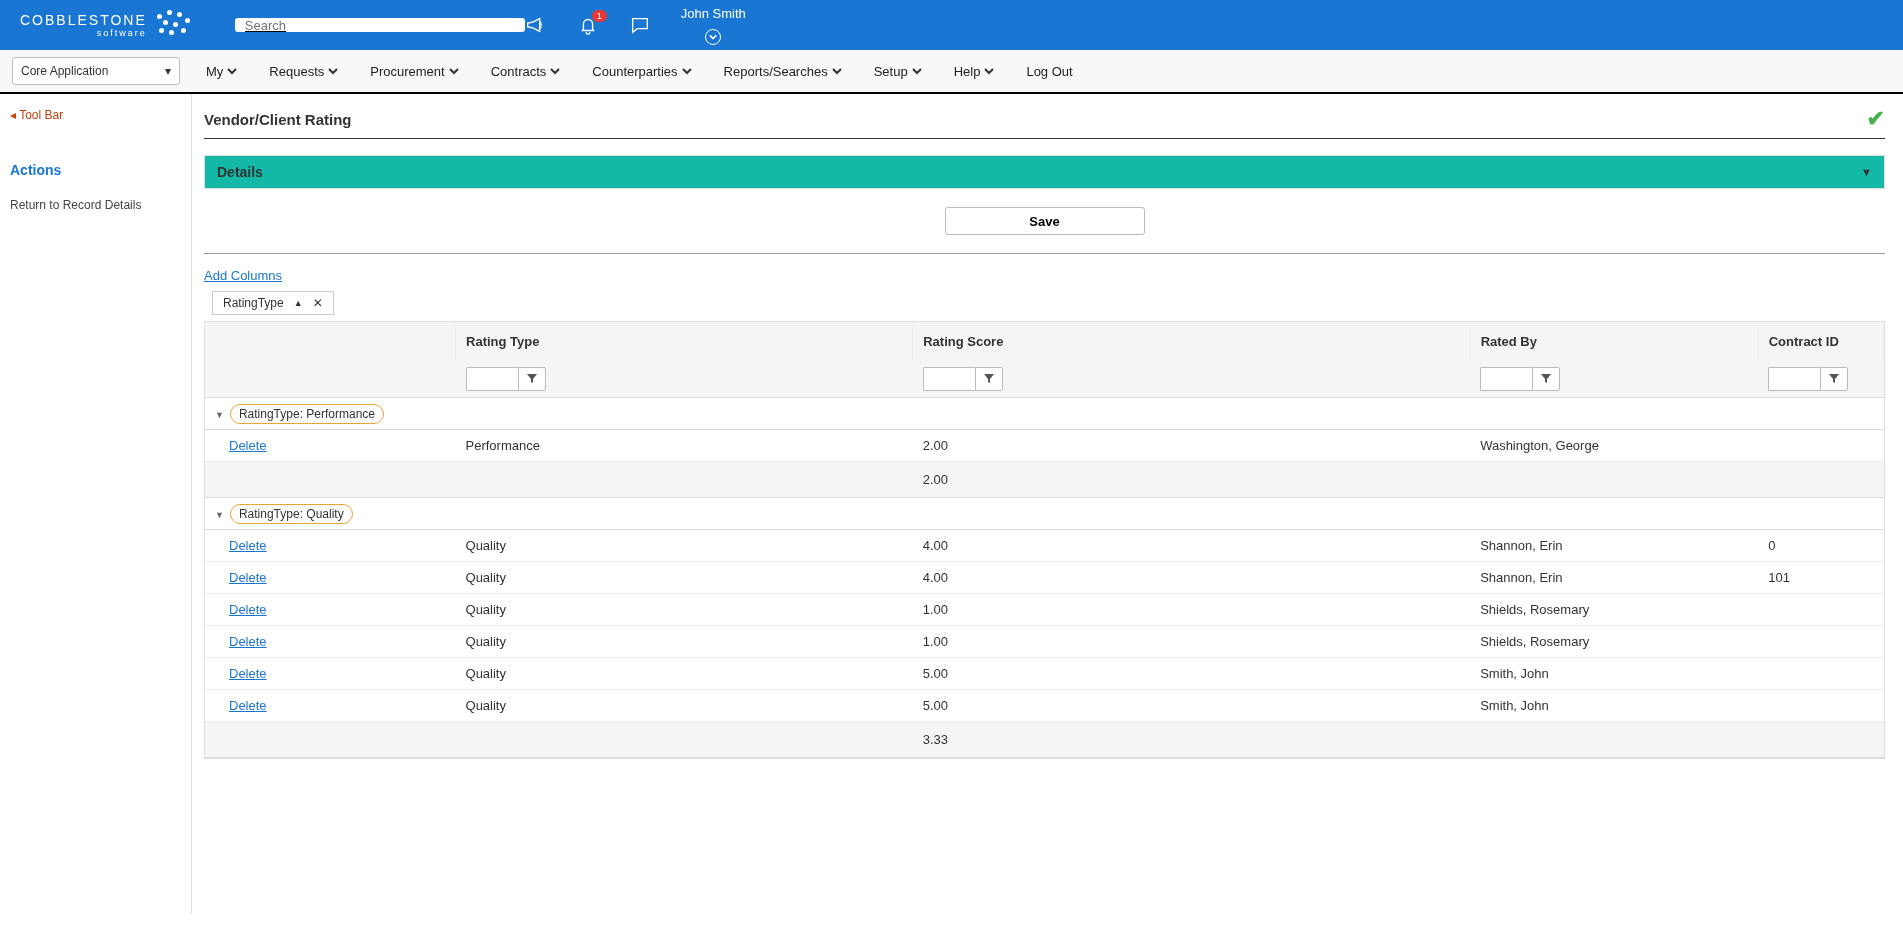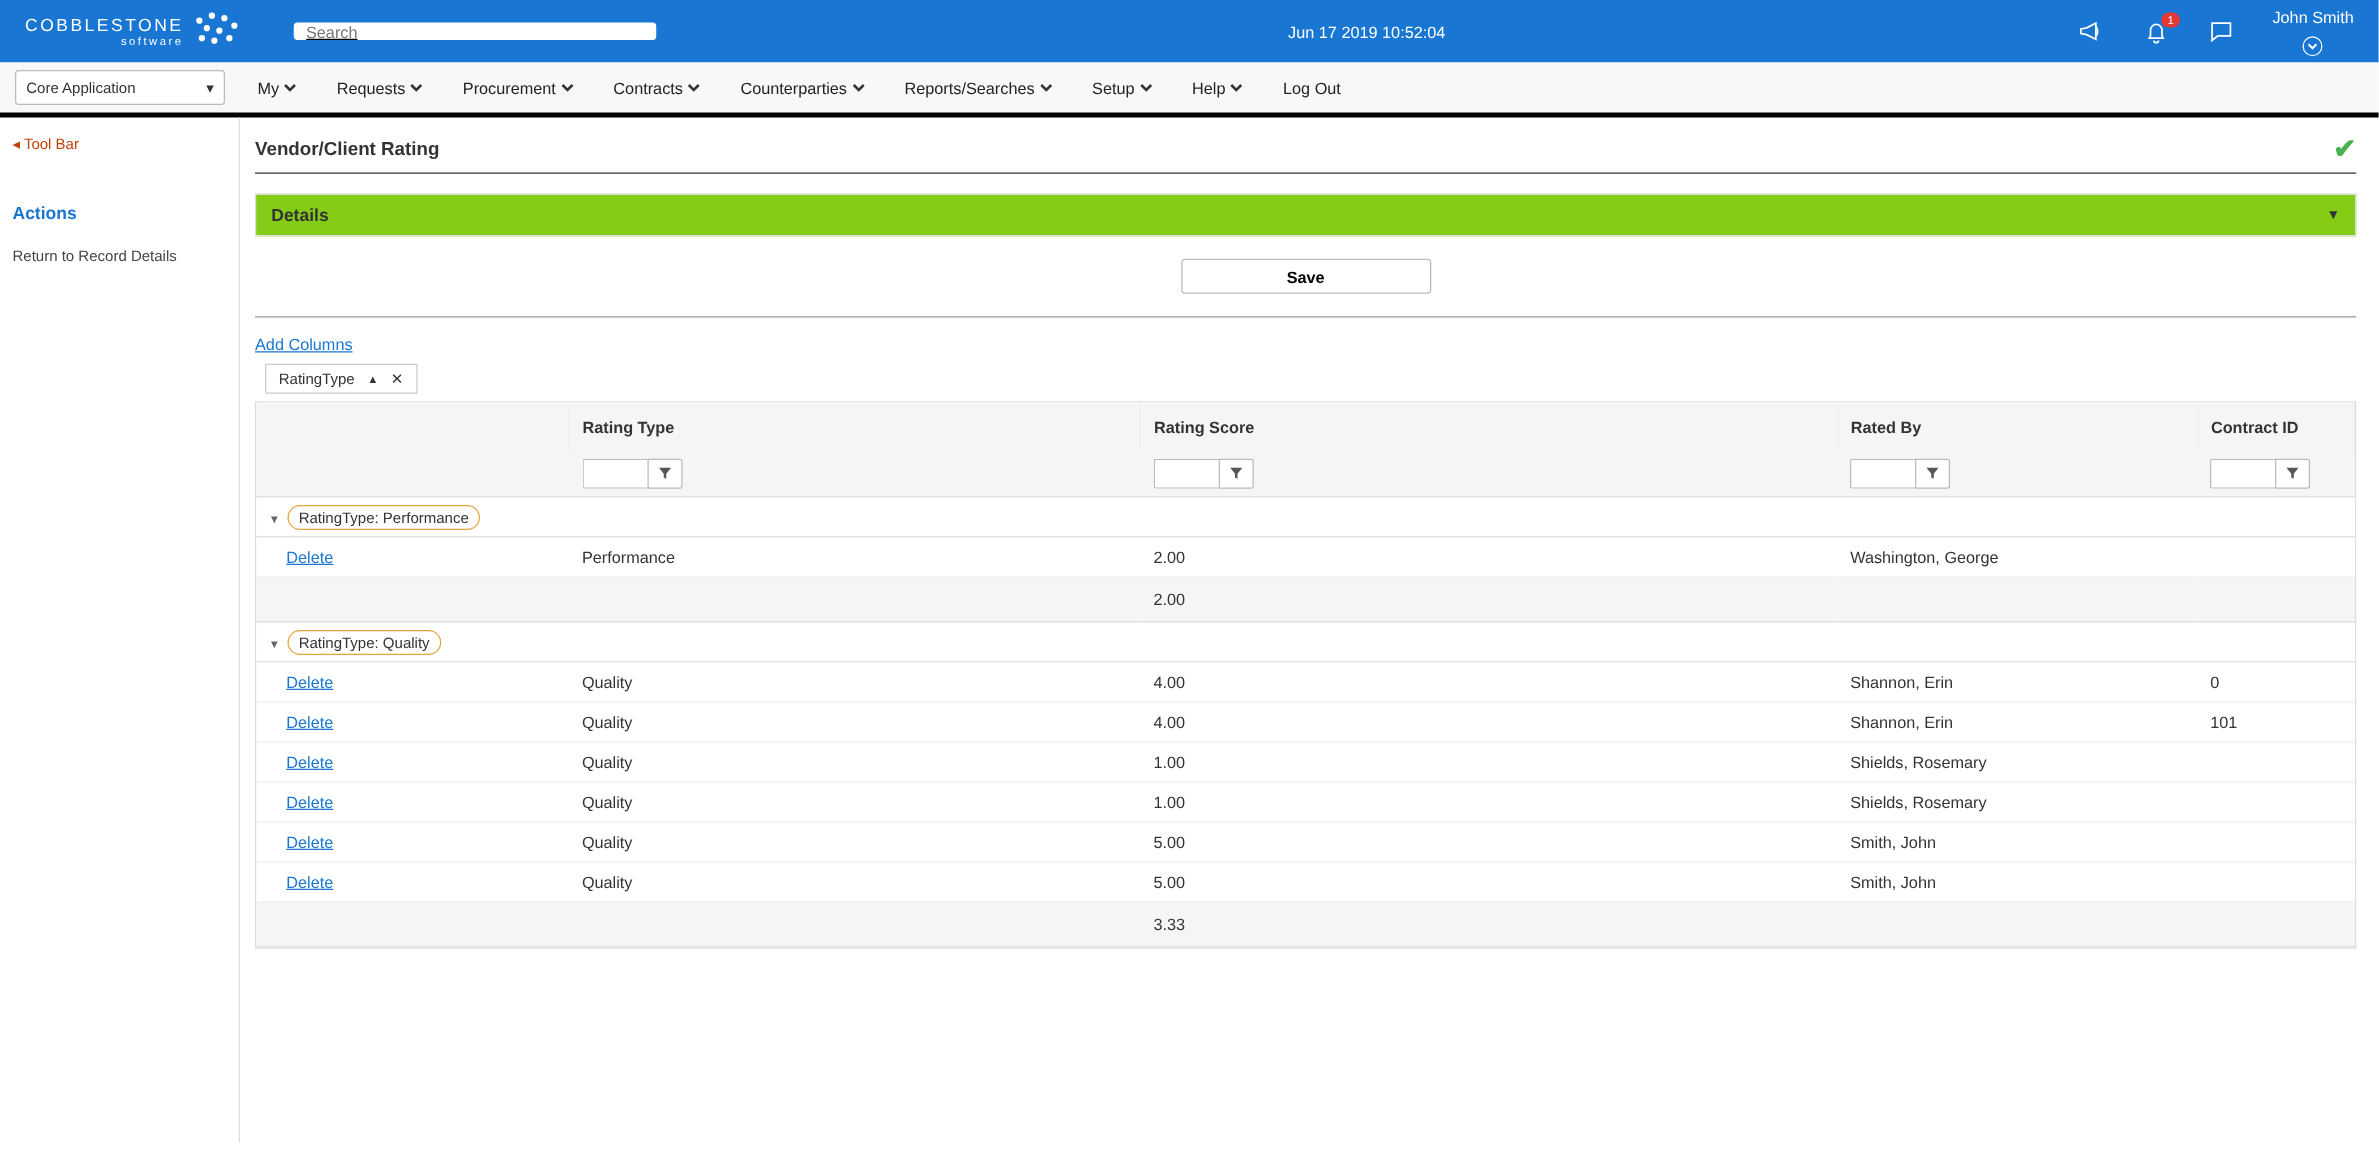--- a/index.html
+++ b/index.html
@@ -27,21 +27,21 @@
 .header-icon svg { width: 22px; height: 22px; stroke: #fff; fill: none; stroke-width: 1.5; }
 .notif-wrap { position: relative; }
 .notif-badge { position: absolute; top: -4px; right: -8px; background: #e53935; color: #fff; border-radius: 8px; font-size: 9px; padding: 1px 5px; }
 .user-info { display: flex; align-items: center; gap: 8px; font-size: 13px; cursor:pointer;flex-direction:column; }
 .user-caret { border: 1.5px solid #fff; border-radius: 50%; width: 16px; height: 16px; display:flex; align-items:center; justify-content:center; }
 .user-caret svg { width:8px; height:8px; stroke:#fff; fill:none; stroke-width:2; }
 
 
 .navbar {
   background: #f8f8f8;
-  border-bottom: 4px solid #000000;
+  border-bottom: 2px solid #000000;
   height: 44px;
   display: flex;
   align-items: center;
   padding: 0 12px;
   gap: 20px;
 }
 .app-select {
   width: 168px;
   height: 28px;
   border: 1px solid #bbb;
@@ -64,21 +64,21 @@
 }
 .toolbar-link { font-size: 12px; color: #c2410c; cursor:pointer; }
 .actions-hdr { color: #1976d2; font-weight: 600; font-size: 14px; margin-top: 40px; margin-bottom: 20px; }
 .action-link { font-size: 12px; color: #444; cursor:pointer; }
 
 .content { flex: 1; padding: 12px 18px 12px 12px; }
 .page-title { font-size: 15px; font-weight: 600; padding-bottom: 6px; border-bottom: 1px solid #333; display:flex; justify-content:space-between; align-items:center; }
 .check-icon { color:#4caf50; font-size:22px; }
 
 .details-bar {
-  background: #84cc16;
+  background: #14b8a6;
   border: 1px solid #ddd;
   padding: 8px 12px;
   margin-top: 16px;
   display:flex; justify-content:space-between; align-items:center;
   font-weight:600;
   font-size:14px;
 }
 .details-bar .chev { font-size:11px; cursor:pointer; }
 
 .save-row { text-align:center; padding: 18px 0; border-bottom: 1px solid #999; }
@@ -142,21 +142,20 @@
         <span style="top:2px;left:22px"></span>
       <span style="top:10px;left:8px"></span>
         <span style="top:12px;left:18px"></span>
         <span style="top:8px;left:30px"></span>
       <span style="top:18px;left:4px"></span>
         <span style="top:20px;left:14px"></span>
         <span style="top:18px;left:26px"></span>
     </div>
   </div>
   <input class="search-box" placeholder="Search" style="">
-  <div class="header-center">Jun 17 2019 10:52:04</div>
   <div class="header-icons">
     <div class="header-icon">
       <svg viewBox="0 0 24 24">
           <path d="M3 10v4l5 1 8 4V5l-8 4-5 1z"></path>
           <path d="M16 8c2 1 2 7 0 8"></path>
         </svg>
     </div>
     <div class="header-icon notif-wrap">
       <svg viewBox="0 0 24 24">
           <path d="M6 18h12l-1-2v-5a5 5 0 0 0-10 0v5l-1 2z"></path>

